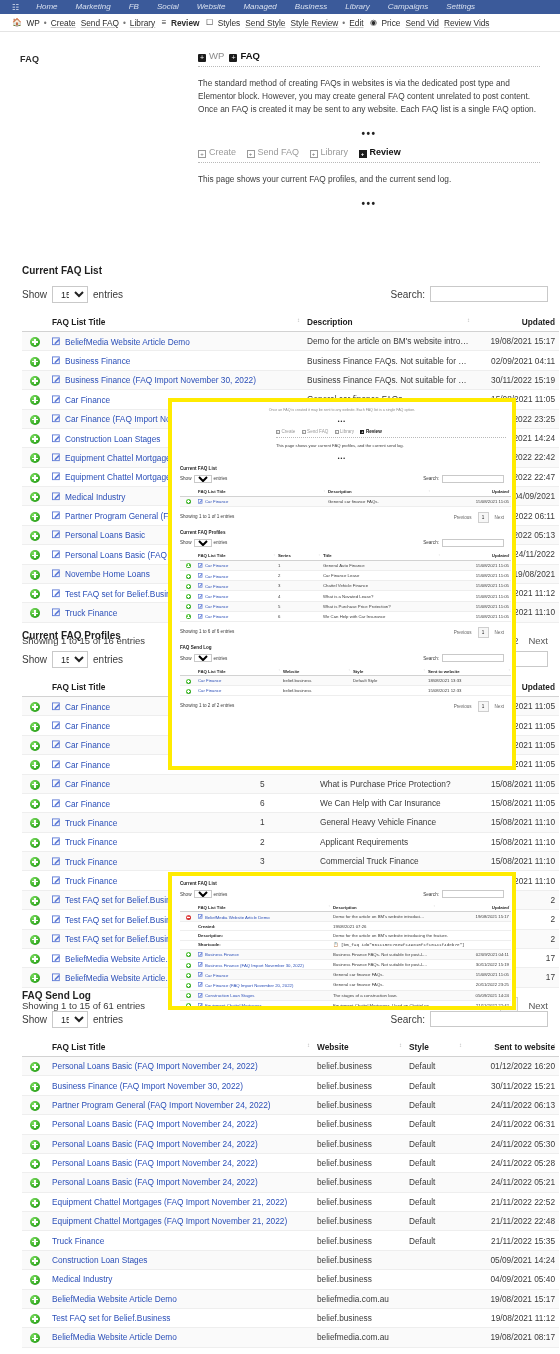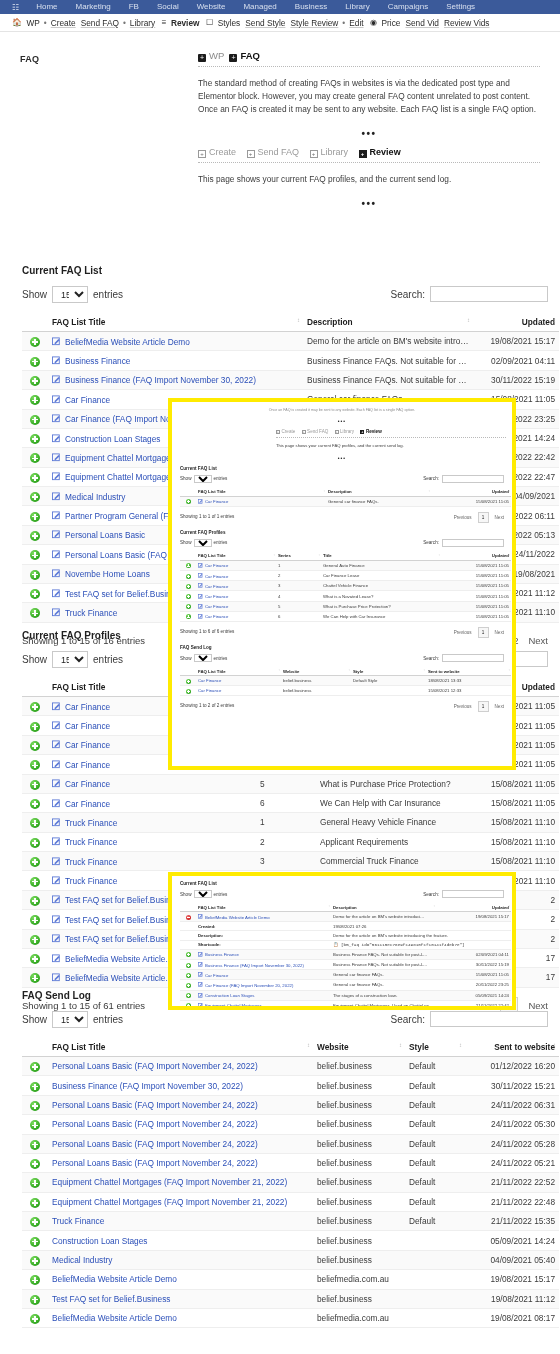--- a/index.html
+++ b/index.html
@@ -14,21 +14,21 @@
     -webkit-font-smoothing:antialiased;
   }
 
   
   .adminbar{
     position:absolute; left:0; top:0; width:560px; height:14px;
     background:#3b5a9a; color:#dfe6f3;
     display:flex; align-items:center; gap:0px;
     font-size:8px; overflow:hidden;
   }
-  .adminbar .ab-item{ padding:0 9px; white-space:nowrap; line-height:14px; opacity:.95;}
+  .adminbar .ab-item{ padding:0 9px; white-space:nowrap; line-height:14px; opacity:.95;font-style:italic;}
   .adminbar .ab-home{ padding:0 8px 0 12px; font-size:8px;}
 
   
   .subnav{
     position:absolute; left:0; top:14px; width:560px; height:18px;
     border-bottom:1px solid #e4e4e4;
     display:flex; align-items:center;
     font-size:8.3px; color:#2b2b2b;
     padding-left:8px; gap:0;
     white-space:nowrap;
@@ -642,20 +642,27 @@
           </tr>
           <tr>
             <td class="c-ico"><span class="plusico"></span></td>
             <td><span class="lnkblue">Business Finance (FAQ Import November 30, 2022)</span></td>
             <td class="">belief.business</td>
             <td class="">Default</td>
             <td class="" style="text-align:right">30/11/2022 15:21</td>
           </tr>
           <tr>
             <td class="c-ico"><span class="plusico"></span></td>
+            <td><span class="lnkblue">Partner Program General (FAQ Import November 24, 2022)</span></td>
+            <td class="">belief.business</td>
+            <td class="">Default</td>
+            <td class="" style="text-align:right">24/11/2022 06:13</td>
+          </tr>
+          <tr>
+            <td class="c-ico"><span class="plusico"></span></td>
             <td><span class="lnkblue">Personal Loans Basic (FAQ Import November 24, 2022)</span></td>
             <td class="">belief.business</td>
             <td class="">Default</td>
             <td class="" style="text-align:right">24/11/2022 06:31</td>
           </tr>
           <tr>
             <td class="c-ico"><span class="plusico"></span></td>
             <td><span class="lnkblue">Personal Loans Basic (FAQ Import November 24, 2022)</span></td>
             <td class="">belief.business</td>
             <td class="">Default</td>

